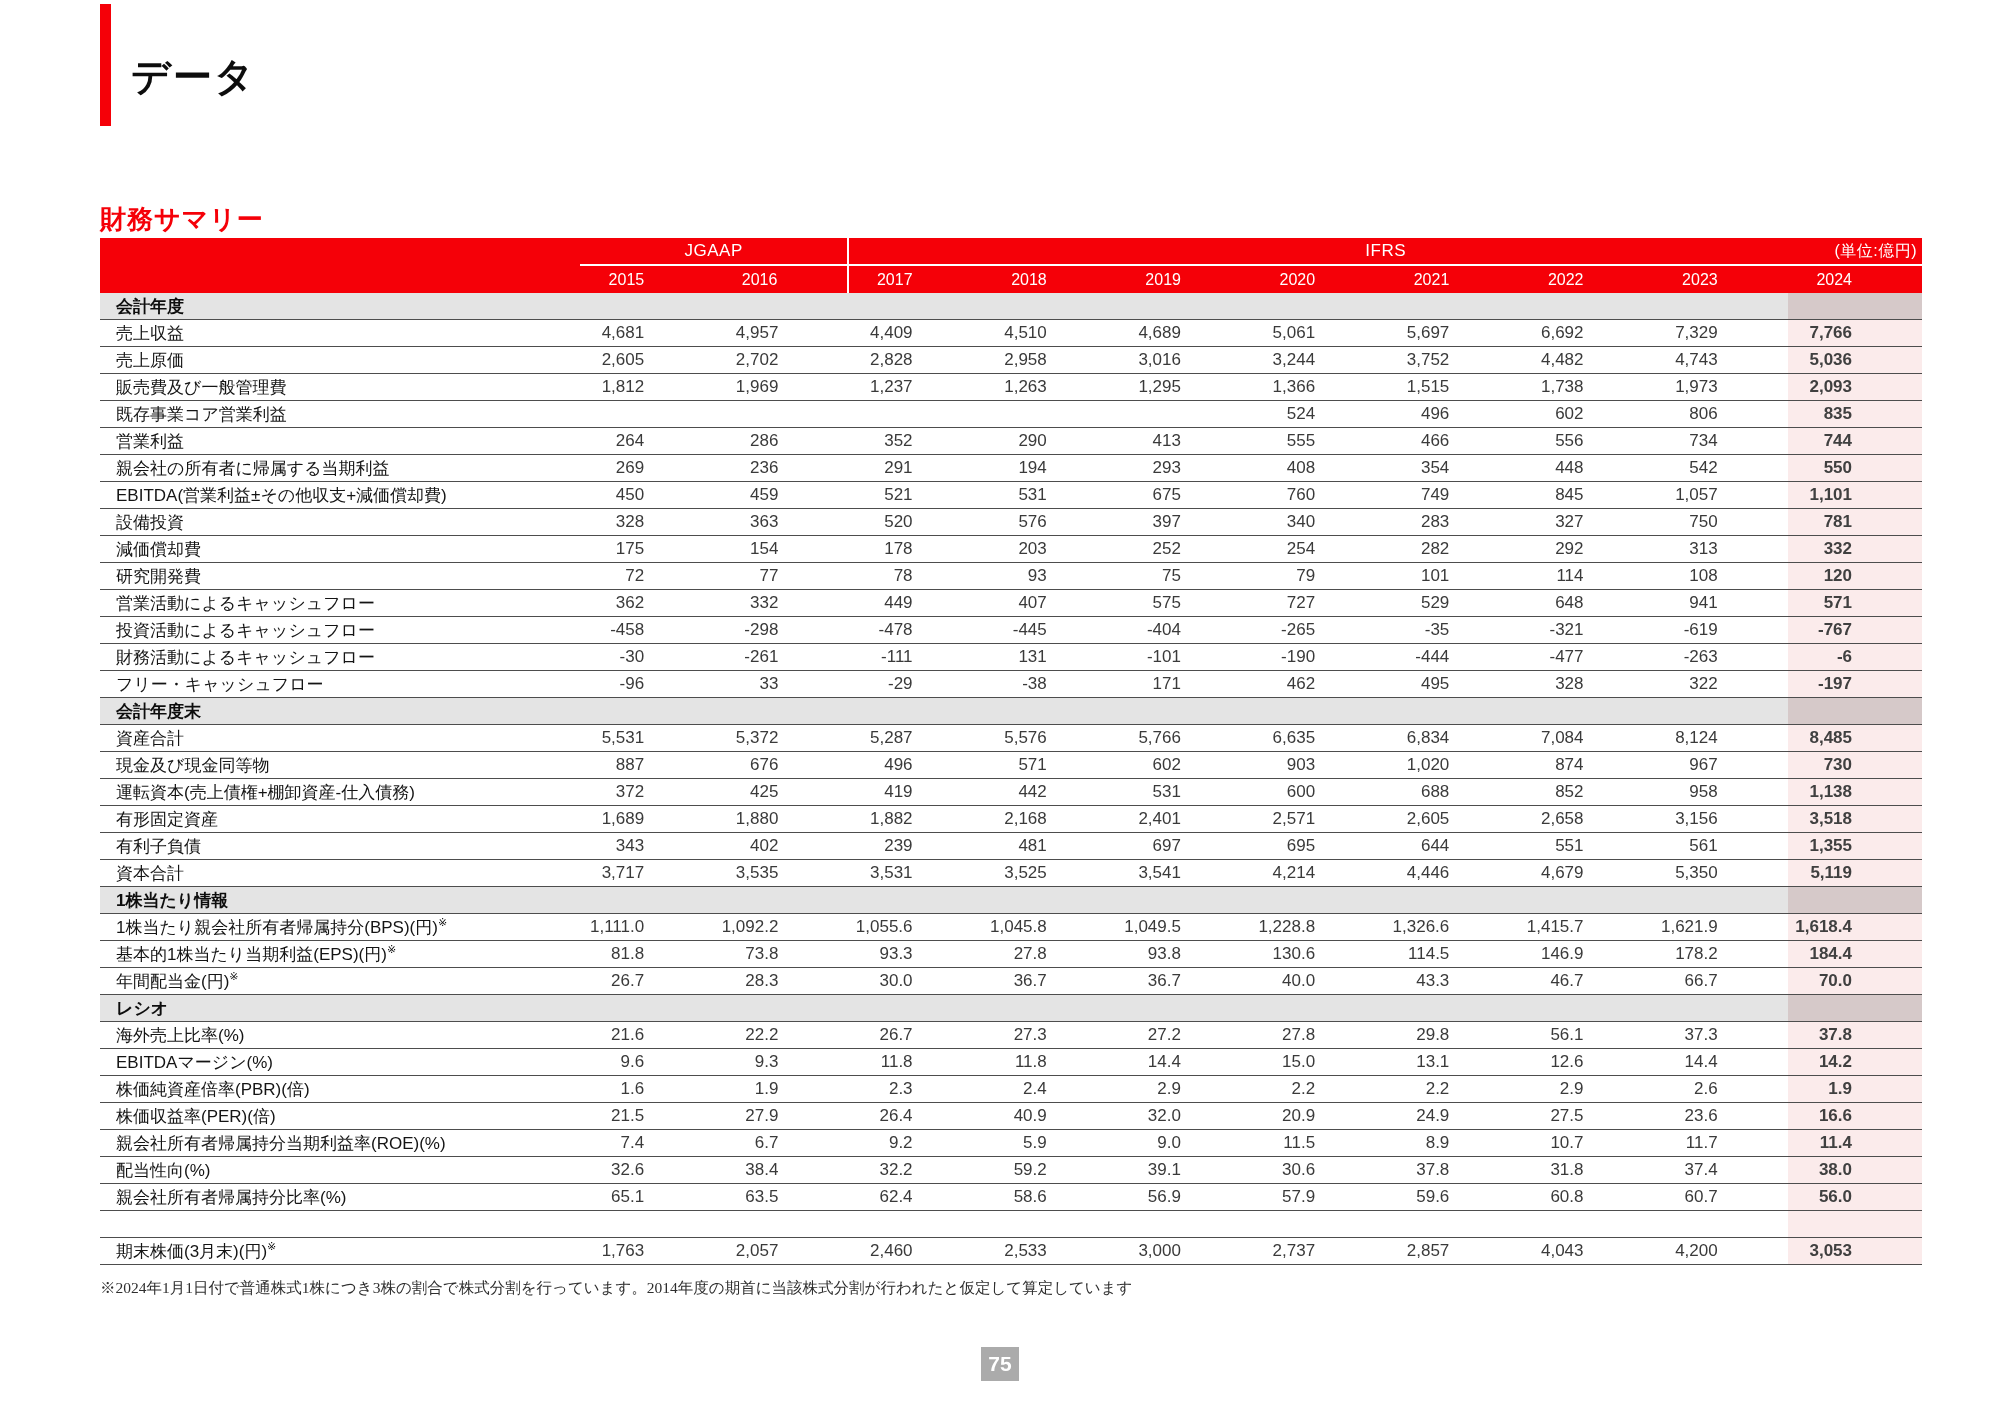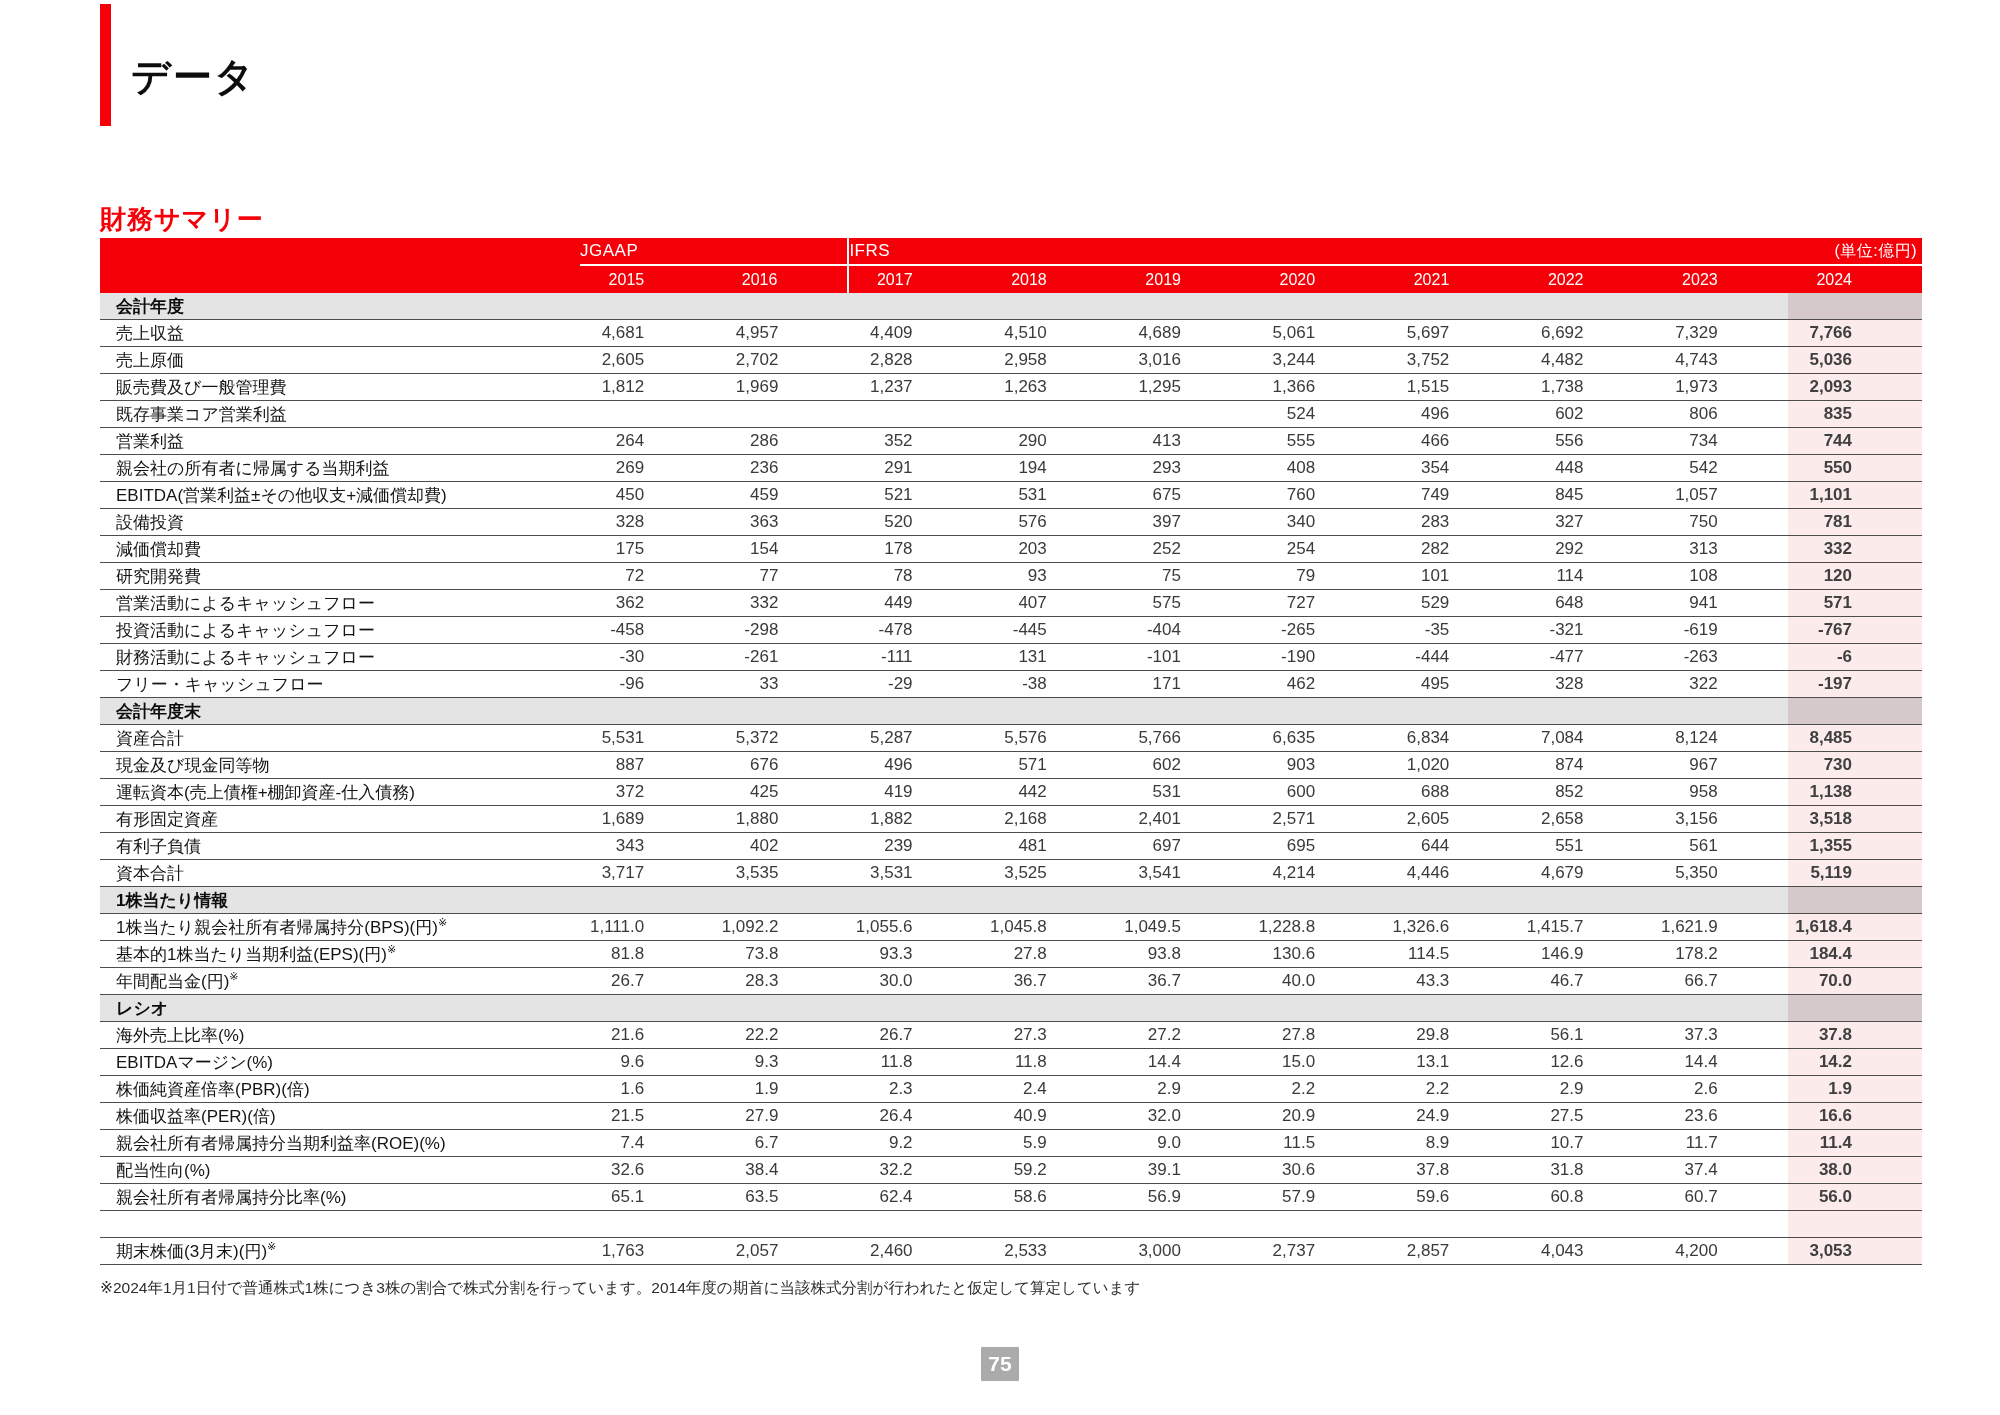--- a/index.html
+++ b/index.html
@@ -12,39 +12,39 @@
   .page-title{position:absolute;left:131px;top:50px;font-size:39px;font-weight:700;color:#0d0d0d;letter-spacing:2px;}
   .section-title{position:absolute;left:100px;top:190px;font-size:26px;font-weight:700;color:#F50008;letter-spacing:1px;margin-top:12px;}
 
   .table-wrap{position:absolute;left:100px;top:238px;width:1822px;}
   table{border-collapse:collapse;table-layout:fixed;width:1822px;}
   col.c-label{width:480px;}
   col.c-year{width:134.2px;}
 
   thead th{background:#F50008;color:#fff;font-weight:400;font-size:17px;padding:0;}
   th.corner{border:none;}
-  th.grp{height:26px;text-align:left;border-bottom:2px solid #fff;letter-spacing:0.5px;}
+  th.grp{height:26px;text-align:center;border-bottom:2px solid #fff;letter-spacing:0.5px;}
   th.grp-ifrs{position:relative;border-left:2px solid #fff;}
   .unit-note{position:absolute;right:5px;top:3px;font-size:16px;font-weight:400;}
   th.yr-cell{height:27px;text-align:right;padding-right:70px;font-size:16px;}
   .div-left{border-left:2px solid #fff;}
 
   tbody td{height:26px;border-bottom:1px solid #4d4d4d;font-size:17px;padding:0;}
   td.lbl{color:#141414;text-align:left;padding-left:16px;}
   td.num{color:#3a3a3a;text-align:right;padding-right:70px;}
   sup{font-size:11px;}
 
   tr.sec td{background:#E4E4E4;}
   tr.sec td.lbl{font-weight:700;color:#0d0d0d;}
   tr.sec td.hl{background:#D6C9C9;}
 
   tr.data td.hl{background:#FBEBEB;color:#404040;font-weight:700;}
   tr.gap td.hl{background:#FBEBEB;}
 
-  .footnote{margin-top:13px;font-size:15.5px;color:#2e2e2e;}
+  .footnote{margin-top:13px;font-size:15.5px;color:#2e2e2e;font-family:Liberation Serif, serif;}
 
   .page-num{
     position:absolute;left:981px;top:1347px;width:38px;height:34px;background:#ABABAB;
     color:#fff;font-size:21px;font-weight:700;display:flex;align-items:center;justify-content:center;
   }
 </style>
 </head>
 <body>
 
 <div class="accent-bar"></div>

